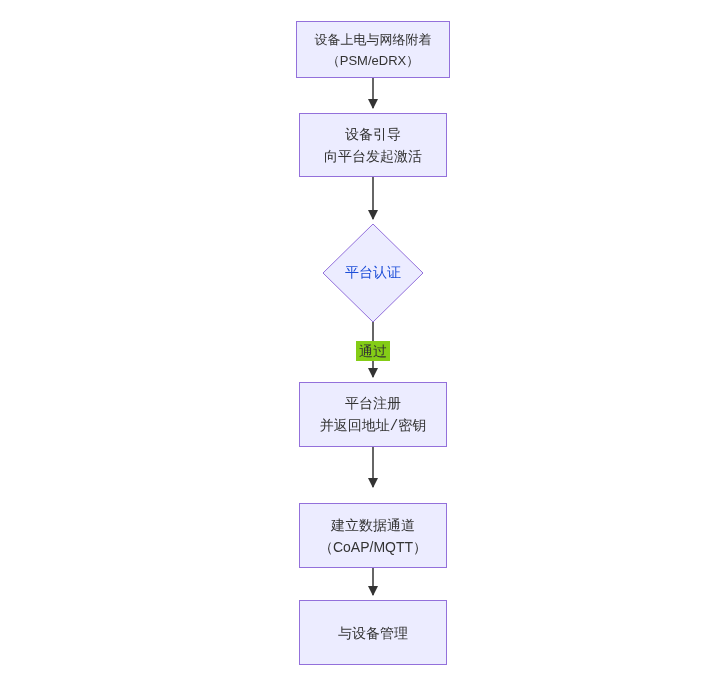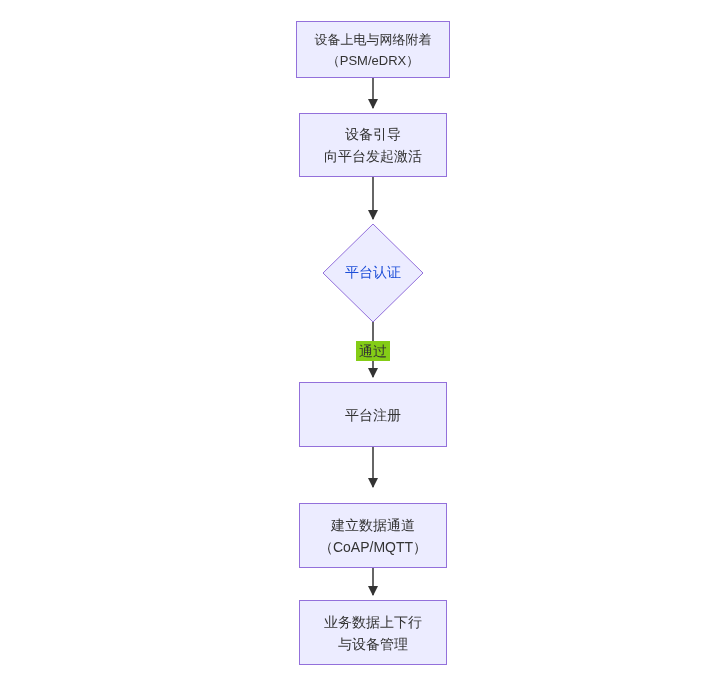--- a/index.html
+++ b/index.html
@@ -41,21 +41,21 @@
     display: flex;
     flex-direction: column;
     align-items: center;
     justify-content: center;
     text-align: center;
     font-size: 14px;
     line-height: 22px;
   }
   .node-a { left: 296px; top: 21px;  width: 154px; height: 57px; font-size: 13px; line-height: 21px; }
   .node-b { left: 299px; top: 113px; width: 148px; height: 64px; }
-  .node-d { left: 299px; top: 382px; width: 148px; height: 65px; }
+  .node-d { left: 299px; top: 382px; width: 148px; height: 65px; font-family: Liberation Mono, monospace; }
   .node-e { left: 299px; top: 492px; width: 148px; height: 65px; margin-top: 11px; }
   .node-f { left: 299px; top: 600px; width: 148px; height: 65px; }
   .node-line { display: block; }
   .diamond-label {
     position: absolute;
     left: 373px;
     top: 273px;
     transform: translate(-50%, -50%);
     color: #1d4ed8;
     font-size: 14px;
@@ -102,25 +102,25 @@
     <span class="node-line">设备上电与网络附着</span>
     <span class="node-line">（PSM/eDRX）</span>
   </div>
 
   <div class="diamond-label">平台认证</div>
 
   <div class="edge-label">通过</div>
 
   <div class="node node-d">
     <span class="node-line">平台注册</span>
+    <span class="node-line">并返回地址/密钥</span>
   </div>
 
   <div class="node node-e">
     <span class="node-line">建立数据通道</span>
     <span class="node-line">（CoAP/MQTT）</span>
   </div>
 
   <div class="node node-f">
-    <span class="node-line">业务数据上下行</span>
     <span class="node-line">与设备管理</span>
   </div>
 
 </div>
 
 </body></html>

